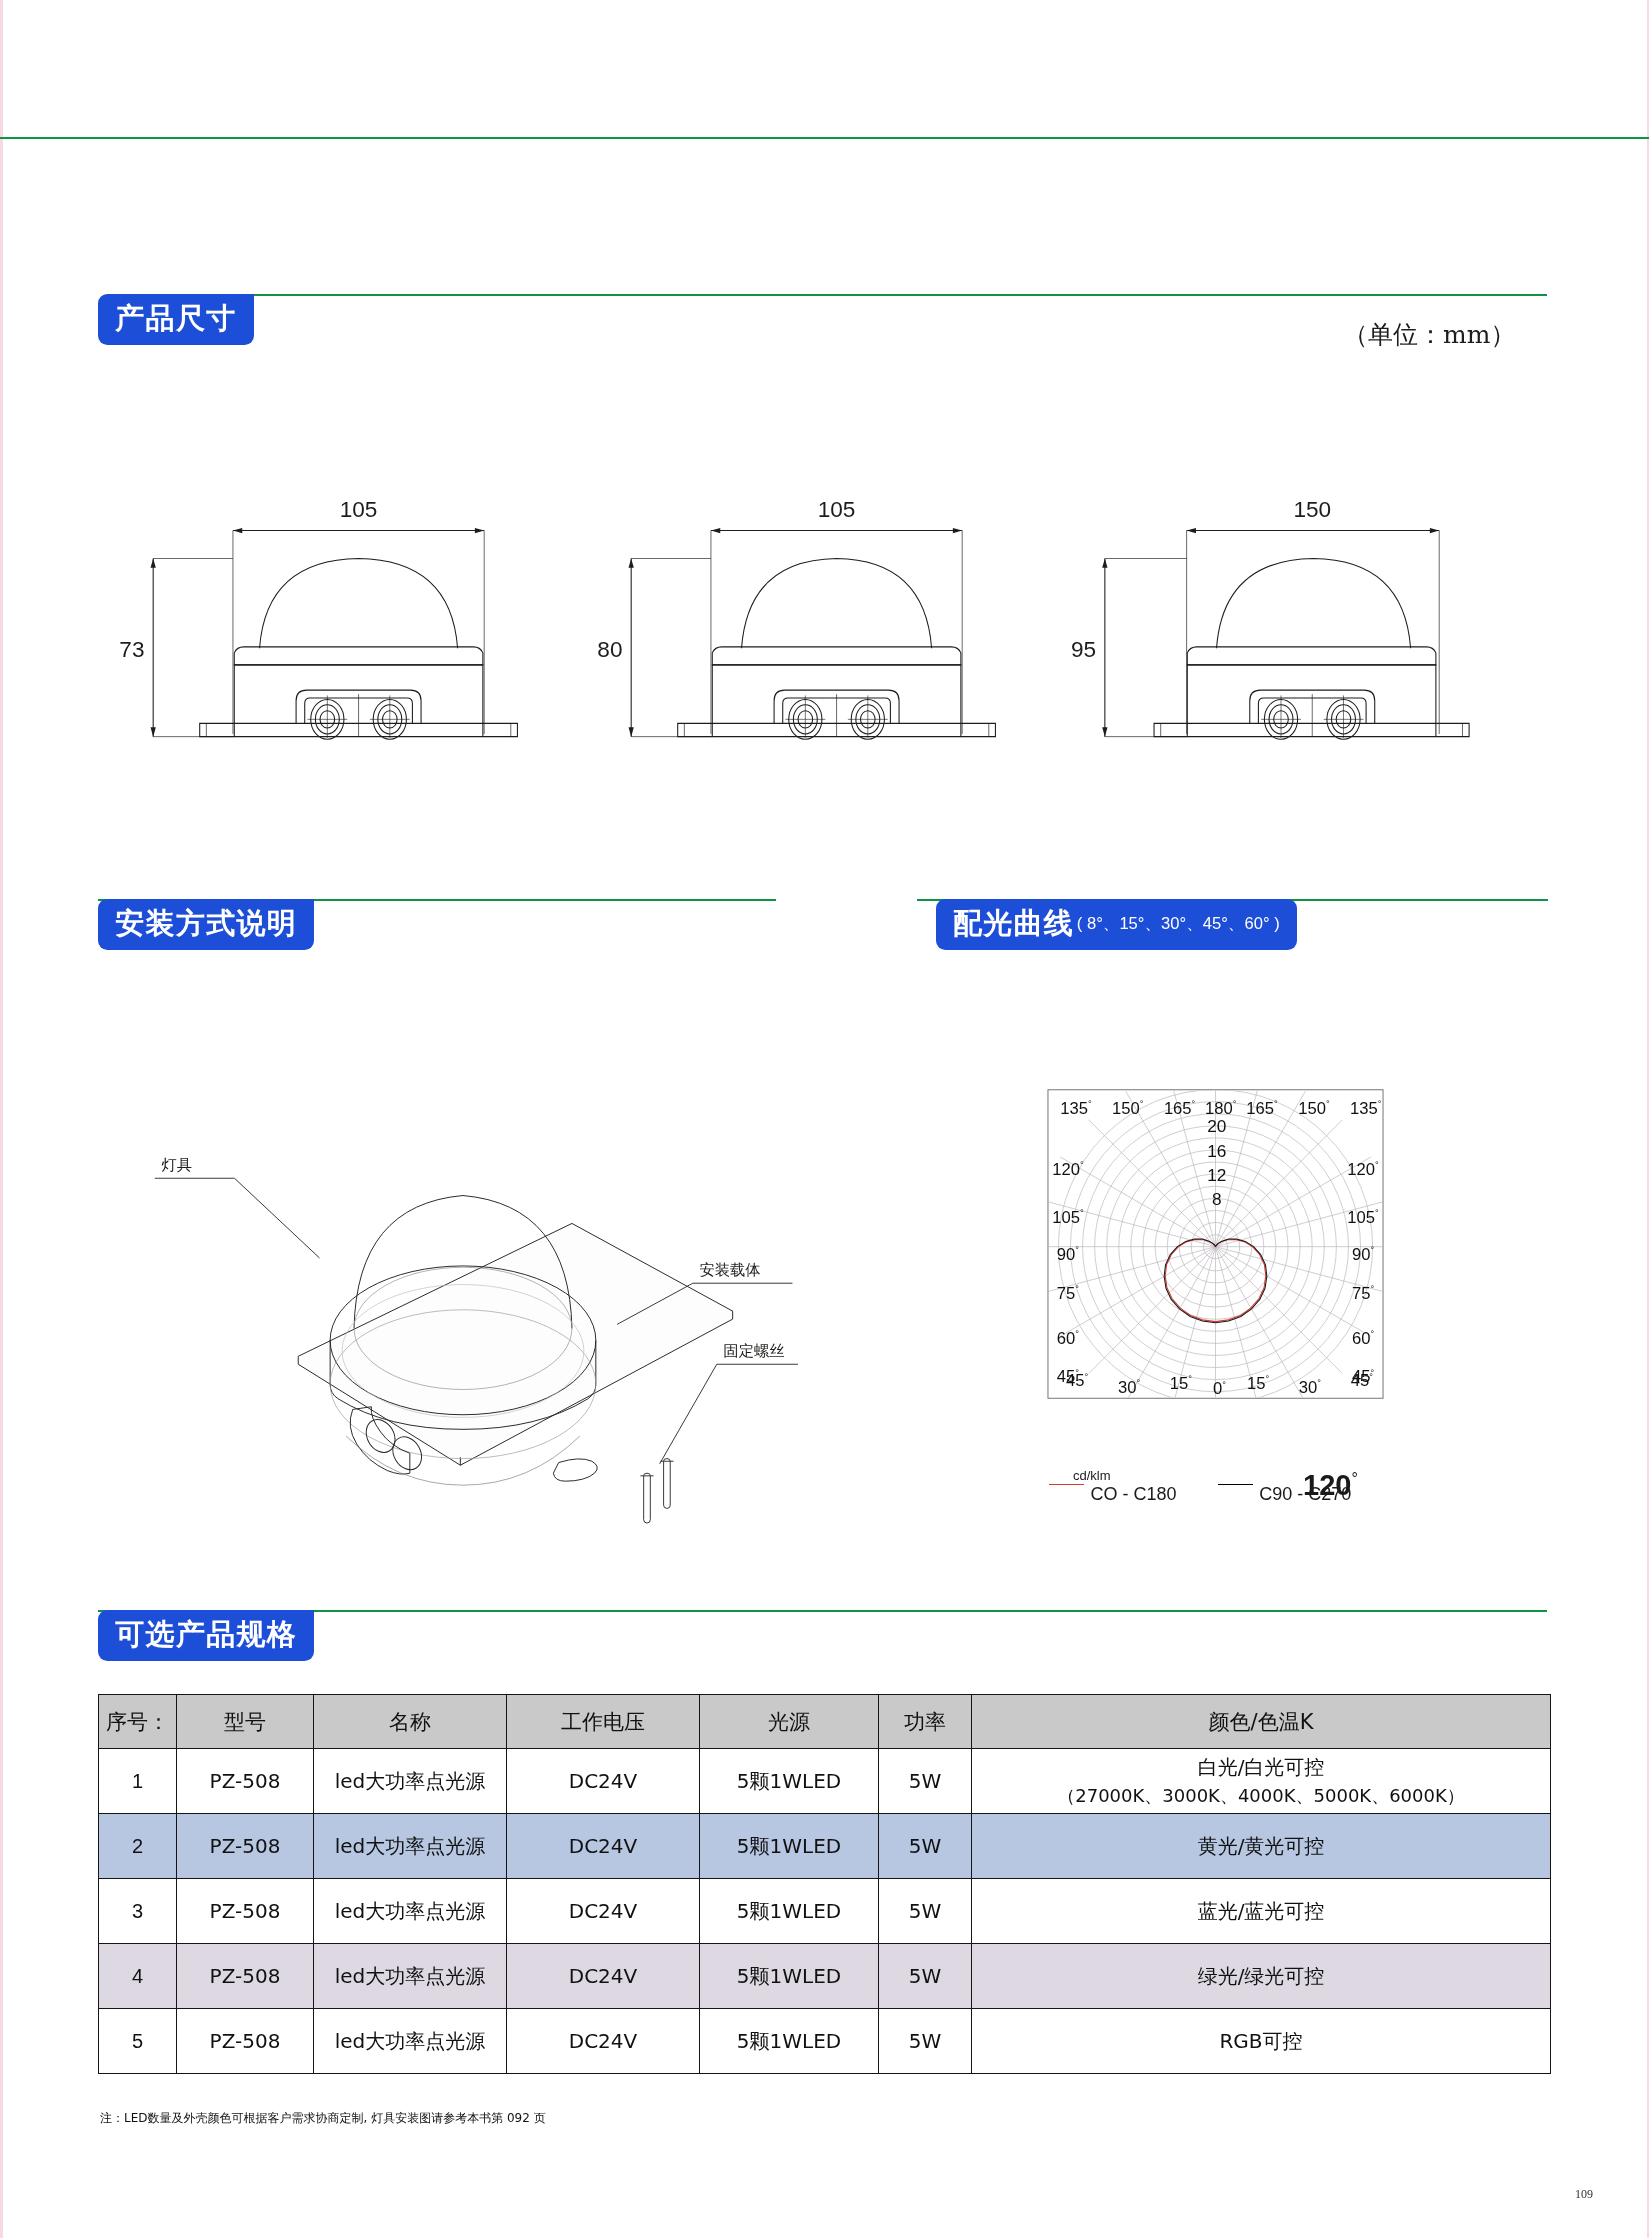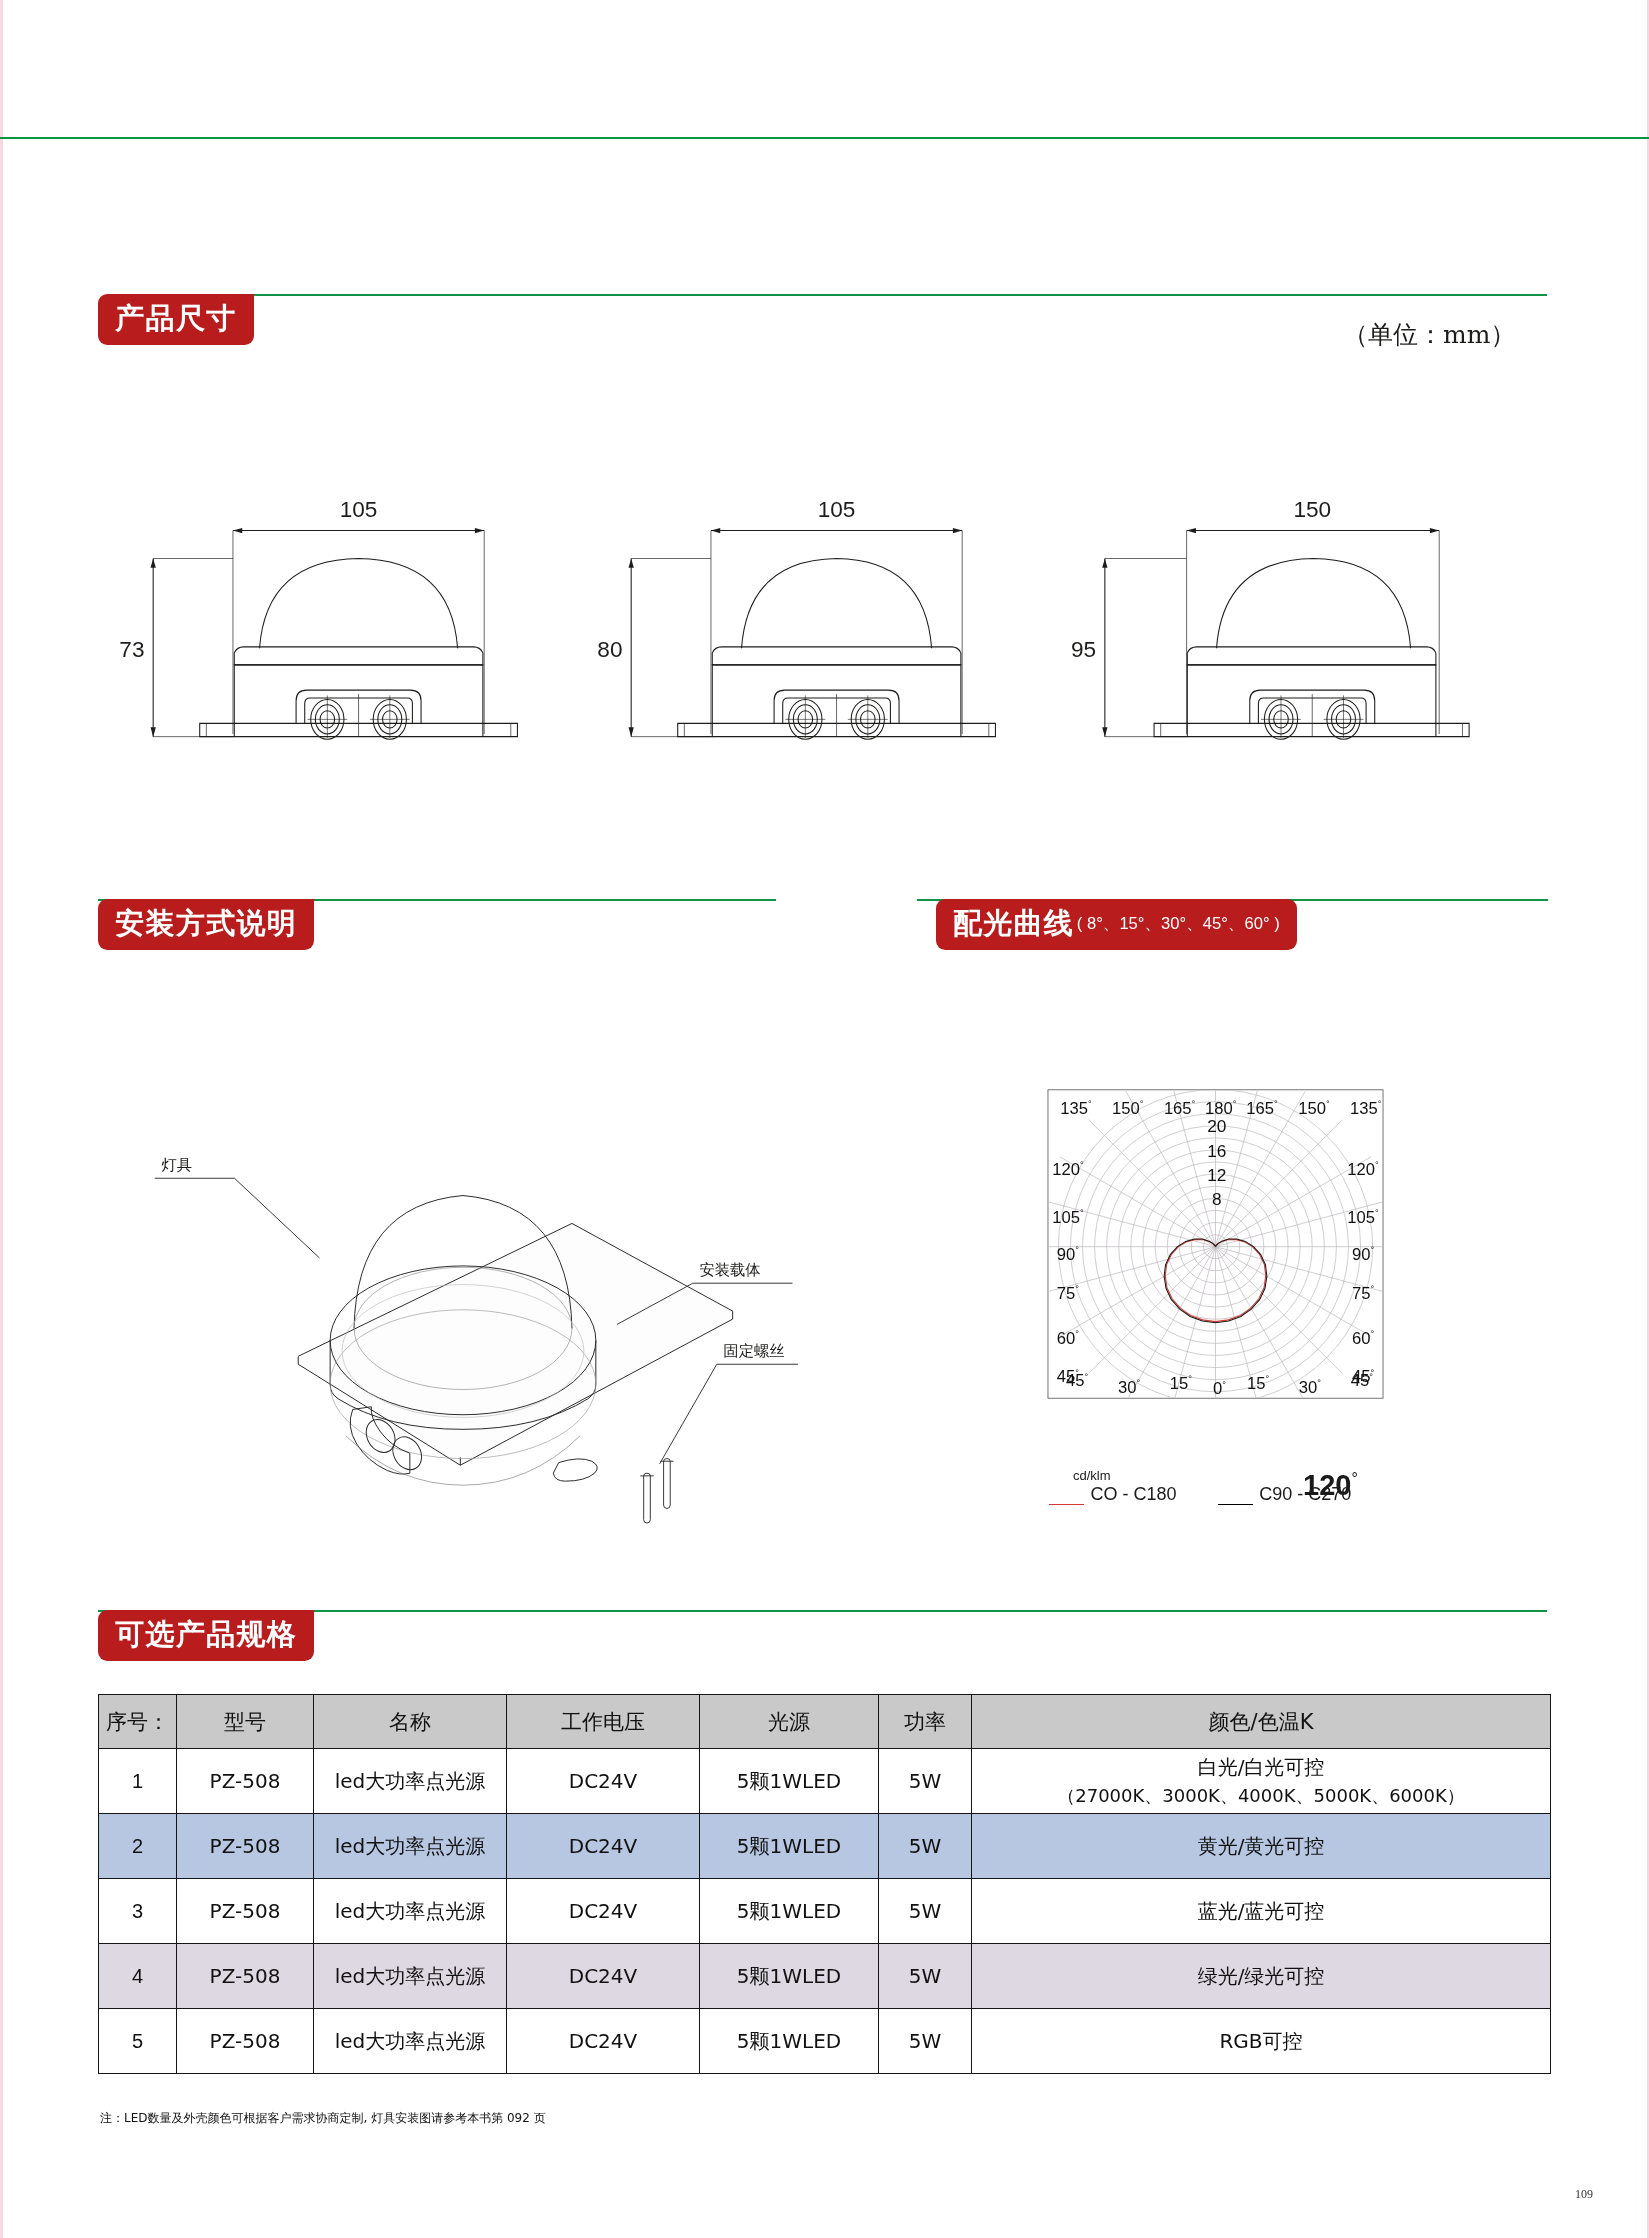--- a/index.html
+++ b/index.html
@@ -17,21 +17,21 @@
   
   .logo{position:absolute;right:52px;top:35px;width:160px;text-align:center;}
   .logo-mark{width:72px;height:72px;border-radius:50%;background:#1a9245;margin:0 auto;position:relative;}
   .logo-mark svg{position:absolute;left:0;top:0;}
   .logo-word{margin-top:4px;font-size:22.6px;font-weight:700;letter-spacing:0.7px;color:#1d1d1b;
     font-family:"DejaVu Sans","Liberation Sans",sans-serif;white-space:nowrap;}
 
   
   .sec{position:absolute;height:57px;}
   .sec .tag{
-    position:absolute;left:0;top:6.6px;height:51px;background:#b91c1c;
+    position:absolute;left:0;top:6.6px;height:51px;background:#1d4ed8;
     border-radius:9.3px 9.3px 9.3px 9.3px;display:flex;align-items:center;
     padding:0 17.3px;box-sizing:border-box;color:#fff;white-space:nowrap;
   }
   .sec .tag.sq-tr{border-top-right-radius:0;}
   .sec .tag .cn{font-size:29px;font-weight:700;letter-spacing:1.3px;
     font-family:"DejaVu Sans","Liberation Sans",sans-serif;}
   .sec .tag .sub{font-size:16.6px;font-weight:400;margin-left:2.7px;
     font-family:"Liberation Sans",sans-serif;}
   .sec .line{position:absolute;top:6.6px;height:2px;background:#109247;}
 
@@ -43,21 +43,21 @@
   .draw{position:absolute;}
   .dim-txt{font-family:"Liberation Sans",sans-serif;font-size:34px;fill:#1d1d1b;}
   .callout-txt{font-family:"DejaVu Sans","Liberation Sans",sans-serif;font-size:23px;fill:#1d1d1b;}
 
   
   #polar{position:absolute;left:1036px;top:1075px;}
   .polar-lbl{font-family:"Liberation Sans",sans-serif;font-size:25px;fill:#111;}
   .polar-rad{font-family:"Liberation Sans",sans-serif;font-size:26px;fill:#111;}
   .legend{position:absolute;left:1049px;top:1468px;width:412px;}
   .legend .unit{font-size:13px;margin-left:24px;font-family:"Liberation Sans",sans-serif;}
-  .legend .row{display:flex;align-items:flex-end;gap:0;margin-top:1.3px;}
+  .legend .row{display:flex;align-items:flex-start;gap:0;margin-top:1.3px;}
   .legend .swatch{display:inline-block;width:35px;height:0;border-top:1.3px solid #000;margin-right:6.6px;}
   .legend .swatch.red{border-top-color:#d63a30;}
   .legend .lab{font-size:18px;font-family:"Liberation Sans",sans-serif;margin-right:41px;}
   .beam{position:absolute;left:1303px;top:1469px;font-size:29px;font-weight:700;
     font-family:"Liberation Sans",sans-serif;}
   .beam sup{font-size:16px;font-weight:400;vertical-align:super;}
 
   
   #spec{position:absolute;left:98px;top:1694px;width:1453px;border-collapse:collapse;
     table-layout:fixed;}

